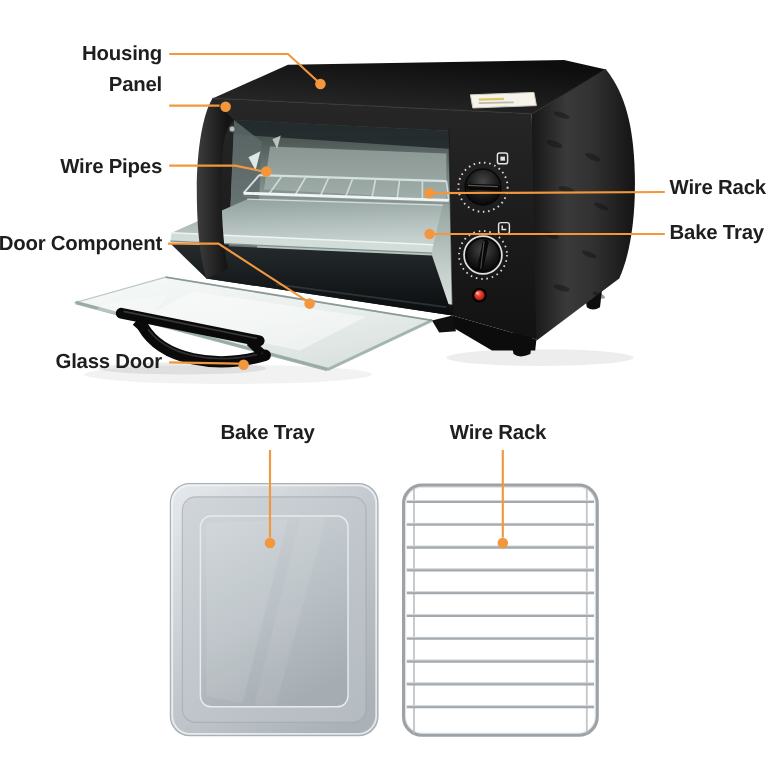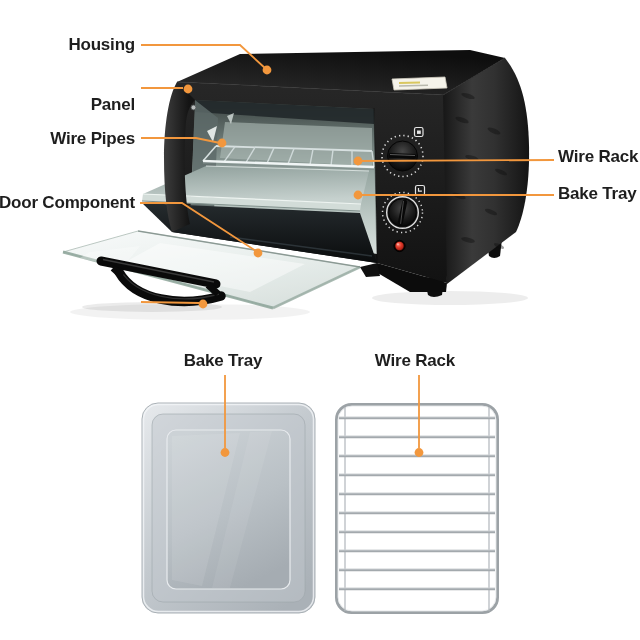--- a/index.html
+++ b/index.html
@@ -269,21 +269,22 @@
       <circle cx="258" cy="253" r="4.4"></circle>
       <circle cx="203" cy="304" r="4.4"></circle>
       <circle cx="358" cy="161" r="4.4"></circle>
       <circle cx="358" cy="195" r="4.4"></circle>
       <circle cx="225" cy="452.5" r="4.4"></circle>
       <circle cx="419" cy="452.5" r="4.4"></circle>
     </g>
   </svg>
 
   <div class="lbl r" style="right:505px;top:34px;">Housing</div>
-  <div class="lbl r" style="right:505px;top:94px;">Panel</div>
+  <div class="lbl r" style="right:505px;top:60px;">Panel</div>
   <div class="lbl r" style="right:505px;top:128px;">Wire Pipes</div>
   <div class="lbl r" style="right:505px;top:192px;padding-left:20px;">Door Component</div>
+  <div class="lbl r" style="right:505px;top:291px;">Glass Door</div>
   <div class="lbl" style="left:558px;top:146px;">Wire Rack</div>
   <div class="lbl" style="left:558px;top:183px;">Bake Tray</div>
   <div class="lbl c" style="left:223px;top:350px;">Bake Tray</div>
   <div class="lbl c" style="left:415px;top:350px;">Wire Rack</div>
 
 </div>
 
 </body></html>

